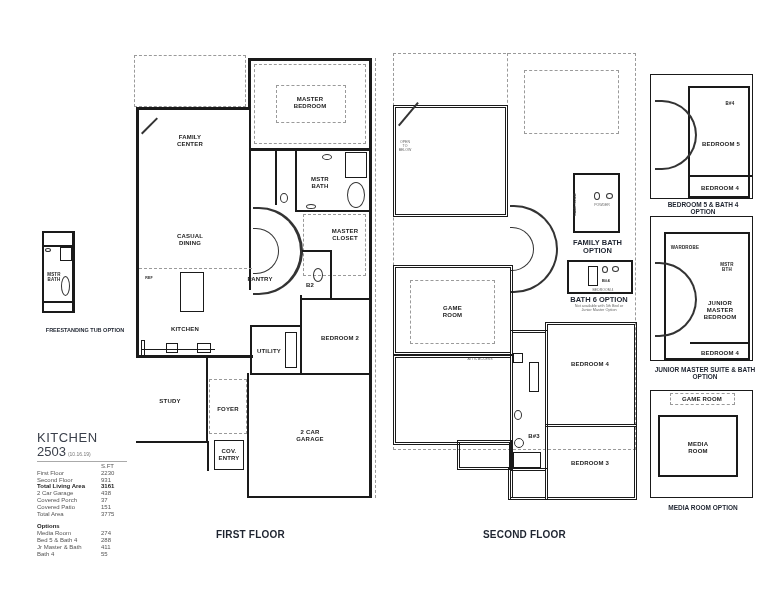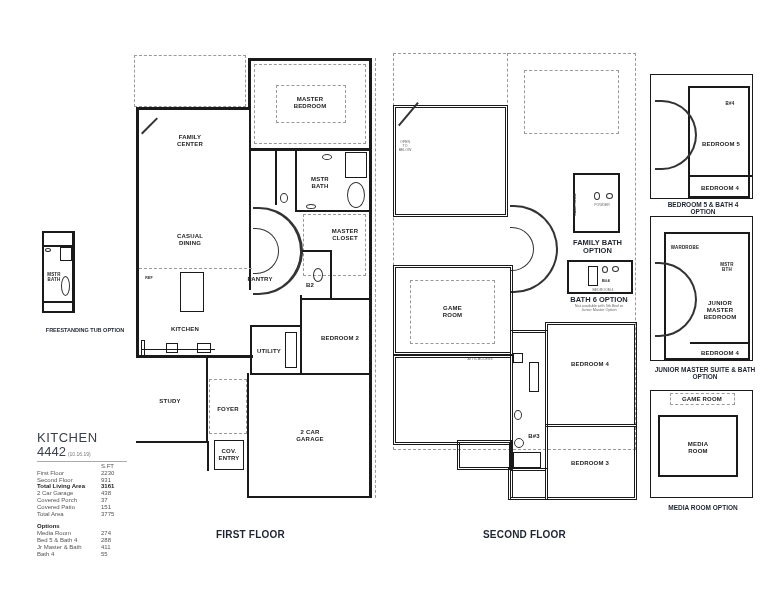--- a/index.html
+++ b/index.html
@@ -35,21 +35,21 @@
   <div class="thin" style="left:60px;top:247px;width:12px;height:14px;"></div>
   <div class="arc" style="left:61px;top:276px;width:9px;height:20px;border-radius:50%;"></div>
   <div class="arc" style="left:45px;top:248px;width:6px;height:4px;border-radius:50%;"></div>
   <div class="lbl" style="left:46px;top:272px;width:16px;font-size:4.5px;line-height:5px;">MSTR
 BATH</div>
   <div class="cap" style="left:30px;top:326px;width:110px;font-size:5.5px;">FREESTANDING TUB  OPTION</div>
 </div>
 
 <div>
   <div class="title-big">KITCHEN</div>
-  <div class="title-num"><span>4442</span><span class="title-date">(10.16.19)</span></div>
+  <div class="title-num"><span>2503</span><span class="title-date">(10.16.19)</span></div>
   <div class="abs" style="left:37px;top:461px;width:90px;height:1px;background:#aaa;"></div>
   <div class="stats" style="top:463px;">
     <div class="row">
         <span class="k"></span>
         <span class="v">S.FT</span>
       </div>
     <div class="row">
         <span class="k">First Floor</span>
         <span class="v">2230</span>
       </div>

